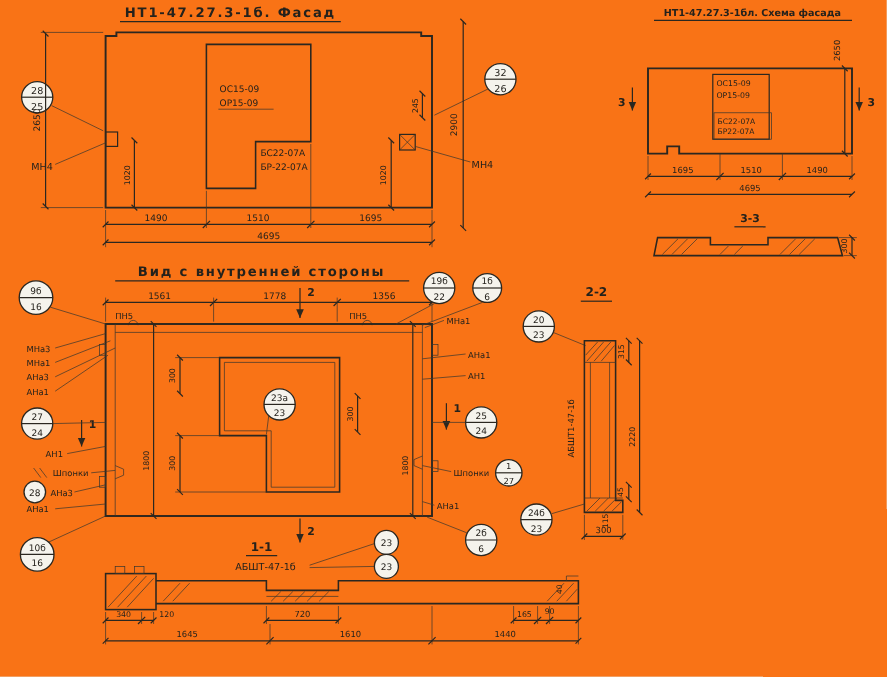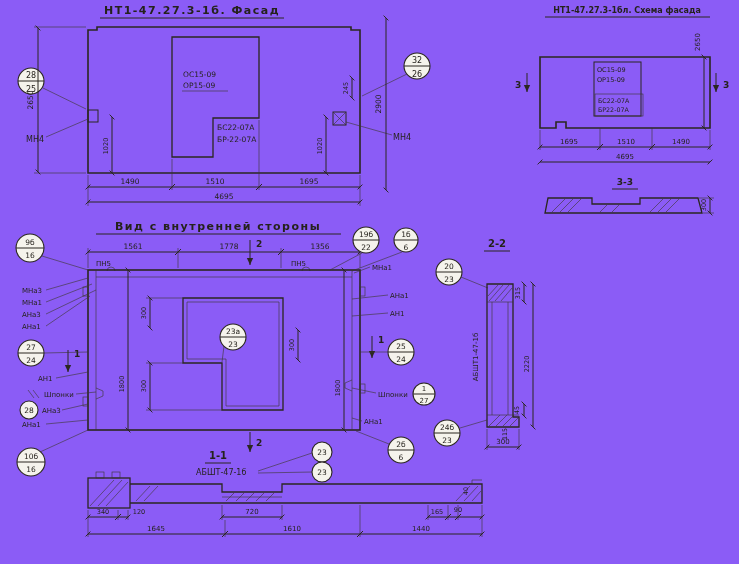--- a/index.html
+++ b/index.html
@@ -1,16 +1,16 @@
 <!DOCTYPE html>
 <html><head>
 <meta charset="utf-8">
 <style>
   html,body{margin:0;padding:0;background:#e8e6df;}
-  #sheet{position:relative;width:739px;height:564px;background:#8b5cf6;overflow:hidden;}
+  #sheet{position:relative;width:739px;height:564px;background:#f97316;overflow:hidden;}
   svg{position:absolute;left:0;top:0;}
   svg text{font-family:"DejaVu Sans",sans-serif;fill:#25221c;}
   .t6{font-size:6.3px}.t65{font-size:6.5px}.t7{font-size:7px}.t75{font-size:7.5px}
   .t8{font-size:8px}.t9{font-size:9px}.t10{font-size:10px}.t11{font-size:11px}
   .b{font-weight:bold}.mid{text-anchor:middle}
   .ls{letter-spacing:1.5px}
   .ln{stroke:#2b2720;stroke-width:1;fill:none}
   .ln2{stroke:#2b2720;stroke-width:1.6;fill:none}
   .ln13{stroke:#2b2720;stroke-width:1.3;fill:none}
   .thin{stroke:#3a362e;stroke-width:0.6;fill:none}

